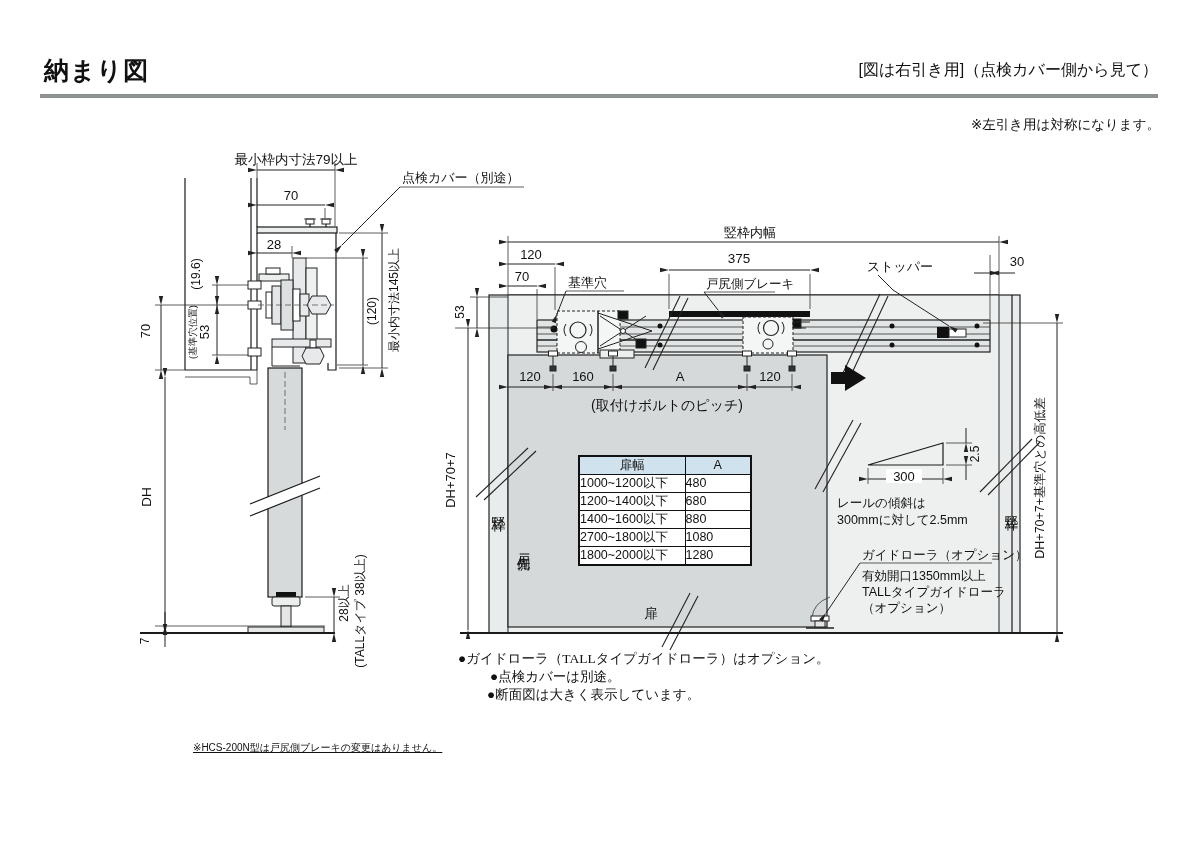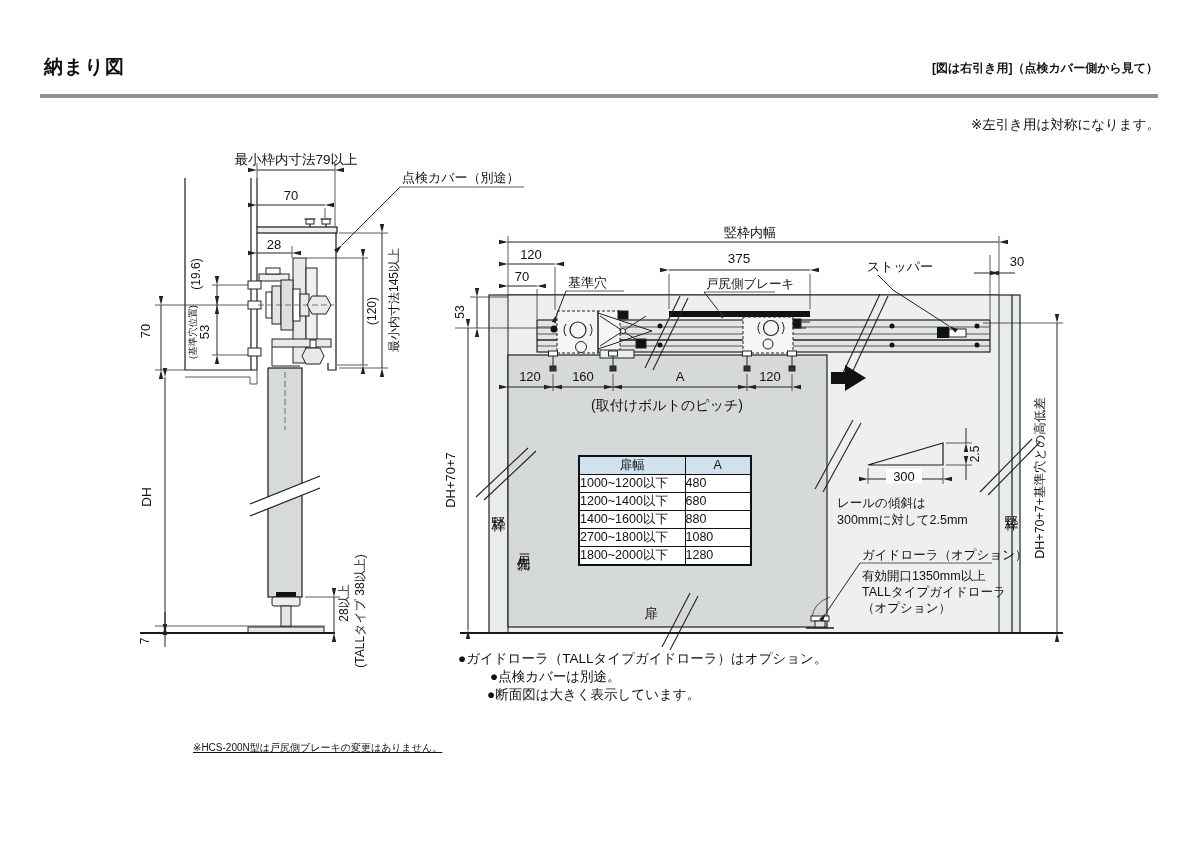--- a/index.html
+++ b/index.html
@@ -2,42 +2,42 @@
 <html><head>
 <meta charset="utf-8">
 <style>
   html,body{margin:0;padding:0;}
   body{
     width:1200px;height:848px;position:relative;background:#ffffff;
     font-family:"Liberation Sans","DejaVu Sans",sans-serif;color:#111;
     overflow:hidden;
   }
   .abs{position:absolute;}
-  #page-title{left:44px;top:54px;font-size:19px;font-weight:bold;letter-spacing:1px;}
-  #header-right{right:42px;top:60px;font-size:12px;font-weight:bold;}
+  #page-title{left:44px;top:54px;font-size:25px;font-weight:bold;letter-spacing:1px;}
+  #header-right{right:42px;top:60px;font-size:16px;font-weight:normal;}
   #header-rule{left:40px;top:94px;width:1118px;height:4px;background:#8e9192;}
   #mirror-note{right:40px;top:116px;font-size:13.5px;}
   svg{position:absolute;overflow:visible;}
   svg text{fill:#111;font-family:"Liberation Sans","DejaVu Sans",sans-serif;}
   .ln{stroke:#1a1a1a;stroke-width:1.2;fill:none;}
   .thin{stroke:#333;stroke-width:0.8;fill:none;}
   .ext{stroke:#333;stroke-width:0.8;fill:none;}
   .dim1{stroke:#222;stroke-width:1;fill:none;marker-start:url(#ar1);marker-end:url(#ar1);}
   .dimE1{stroke:#222;stroke-width:1;fill:none;marker-end:url(#ar1);}
   .dim2{stroke:#222;stroke-width:1;fill:none;marker-start:url(#ar2);marker-end:url(#ar2);}
   .dimE2{stroke:#222;stroke-width:1;fill:none;marker-end:url(#ar2);}
   .dash{stroke:#222;stroke-width:1;fill:#f4f6f6;stroke-dasharray:3,2;}
   .cl{stroke:#444;stroke-width:0.7;stroke-dasharray:6,3;fill:none;}
   .vtext{position:absolute;writing-mode:vertical-rl;text-orientation:upright;font-size:14px;letter-spacing:2px;color:#111;}
   #spec-table{left:578px;top:455px;width:172px;border-collapse:collapse;table-layout:fixed;background:#fff;}
   #spec-table th,#spec-table td{border:1px solid #111;font-weight:normal;font-size:12.5px;padding:0;height:17px;line-height:17px;}
   #spec-table{border:2px solid #111;}
   #spec-table th{background:#cfe2ee;height:17px;}
   #spec-table col.c1{width:106px;} #spec-table col.c2{width:66px;}
-  .note-line{left:458px;font-size:13.5px;}
+  .note-line{left:458px;font-size:13.5px;font-family:Liberation Serif, serif;}
   #model-note{left:193px;top:741px;font-size:10px;text-decoration:underline;}
 </style>
 </head>
 <body>
 
 <div class="abs" id="page-title">納まり図</div>
 <div class="abs" id="header-right">[図は右引き用]（点検カバー側から見て）</div>
 <div class="abs" id="header-rule"></div>
 <div class="abs" id="mirror-note">※左引き用は対称になります。</div>
 

